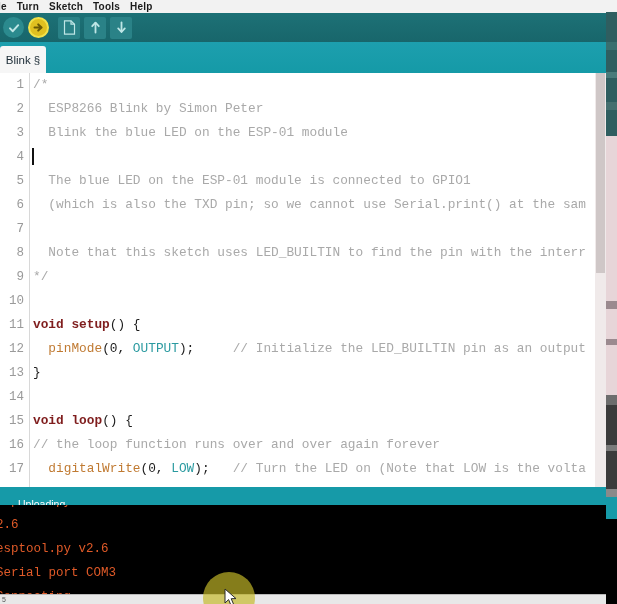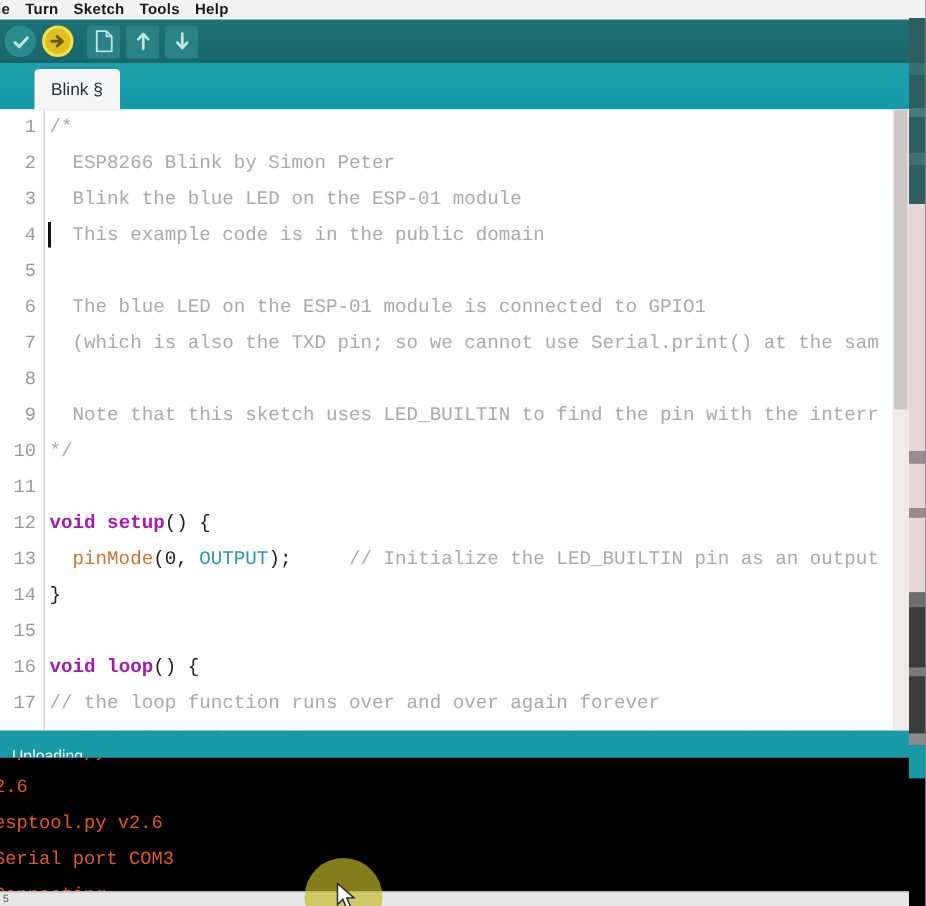--- a/index.html
+++ b/index.html
@@ -78,30 +78,30 @@
   
   .tabstrip {
     position: absolute;
     left: 0; top: 42px;
     width: 617px; height: 31px;
     background: #1a9aa8;
     background: linear-gradient(to bottom,#1d9fae 0%, #159aa7 100%);
   }
   .tab {
     position: absolute;
-    left: 23px; top: 4px;
+    left: 0; top: 4px;
     height: 27px;
     min-width: 46px;
     background: #f6f6f6;
     border-top-left-radius: 3px;
     border-top-right-radius: 3px;
     display: flex;
     align-items: center;
     justify-content: center;
-    padding: 0 11px;
+    padding: 0 1px;
     box-sizing: border-box;
   }
   .tab-label {
     font-size: 11.5px;
     color: #20303a;
     font-family: "Liberation Sans", sans-serif;
     white-space: nowrap;
   }
 
   
@@ -142,21 +142,21 @@
     height: 24px;
     line-height: 24px;
     white-space: pre;
     font-size: 12.8px;
     font-family: "Liberation Mono", monospace;
     color: #1c1c1c;
     padding-left: 3px;
     box-sizing: border-box;
   }
   .tok-comment { color: #a9a9a9; }
-  .tok-kw      { color: #a21caf; font-weight: bold; }
+  .tok-kw      { color: #7f1d1d; font-weight: bold; }
   .tok-fn      { color: #c07a32; }
   .tok-const   { color: #2a9aa0; }
   .tok-plain   { color: #1c1c1c; }
 
   .caret {
     position: absolute;
     left: 32px;
     top: 75px;
     width: 2px;
     height: 17px;
@@ -185,21 +185,21 @@
     position: absolute;
     left: 0; top: 487px;
     width: 606px; height: 18px;
     background: #169aa8;
     display: flex;
     align-items: center;
   }
   .status-text {
     font-size: 10.5px;
     color: #ffffff;
-    padding-left: 8px;
+    padding-left: 18px;
     font-family: "Liberation Sans", sans-serif;
     white-space: nowrap;
     margin-top: 16px;
   }
 
   
   .console {
     position: absolute;
     left: 0; top: 505px;
     width: 606px;
@@ -353,21 +353,20 @@
         <div class="gutter-num">14</div>
         <div class="gutter-num">15</div>
         <div class="gutter-num">16</div>
         <div class="gutter-num">17</div>
         <div class="gutter-num">18</div>
       </div>
     <div class="code" id="code">
         <div class="code-line"><span class="tok-comment">/*</span></div>
         <div class="code-line"><span class="tok-comment">  ESP8266 Blink by Simon Peter</span></div>
         <div class="code-line"><span class="tok-comment">  Blink the blue LED on the ESP-01 module</span></div>
-        <div class="code-line"><span class="tok-comment">  This example code is in the public domain</span></div>
         <div class="code-line"><span class="tok-comment"></span></div>
         <div class="code-line"><span class="tok-comment">  The blue LED on the ESP-01 module is connected to GPIO1</span></div>
         <div class="code-line"><span class="tok-comment">  (which is also the TXD pin; so we cannot use Serial.print() at the sam</span></div>
         <div class="code-line"><span class="tok-comment"></span></div>
         <div class="code-line"><span class="tok-comment">  Note that this sketch uses LED_BUILTIN to find the pin with the interr</span></div>
         <div class="code-line"><span class="tok-comment">*/</span></div>
         <div class="code-line"><span class="tok-plain"></span></div>
         <div class="code-line"><span class="tok-kw">void</span><span class="tok-plain"> </span><span class="tok-kw">setup</span><span class="tok-plain">() {</span></div>
         <div class="code-line"><span class="tok-plain">  </span><span class="tok-fn">pinMode</span><span class="tok-plain">(0, </span><span class="tok-const">OUTPUT</span><span class="tok-plain">);</span><span class="tok-comment">     // Initialize the LED_BUILTIN pin as an output</span></div>
         <div class="code-line"><span class="tok-plain">}</span></div>

